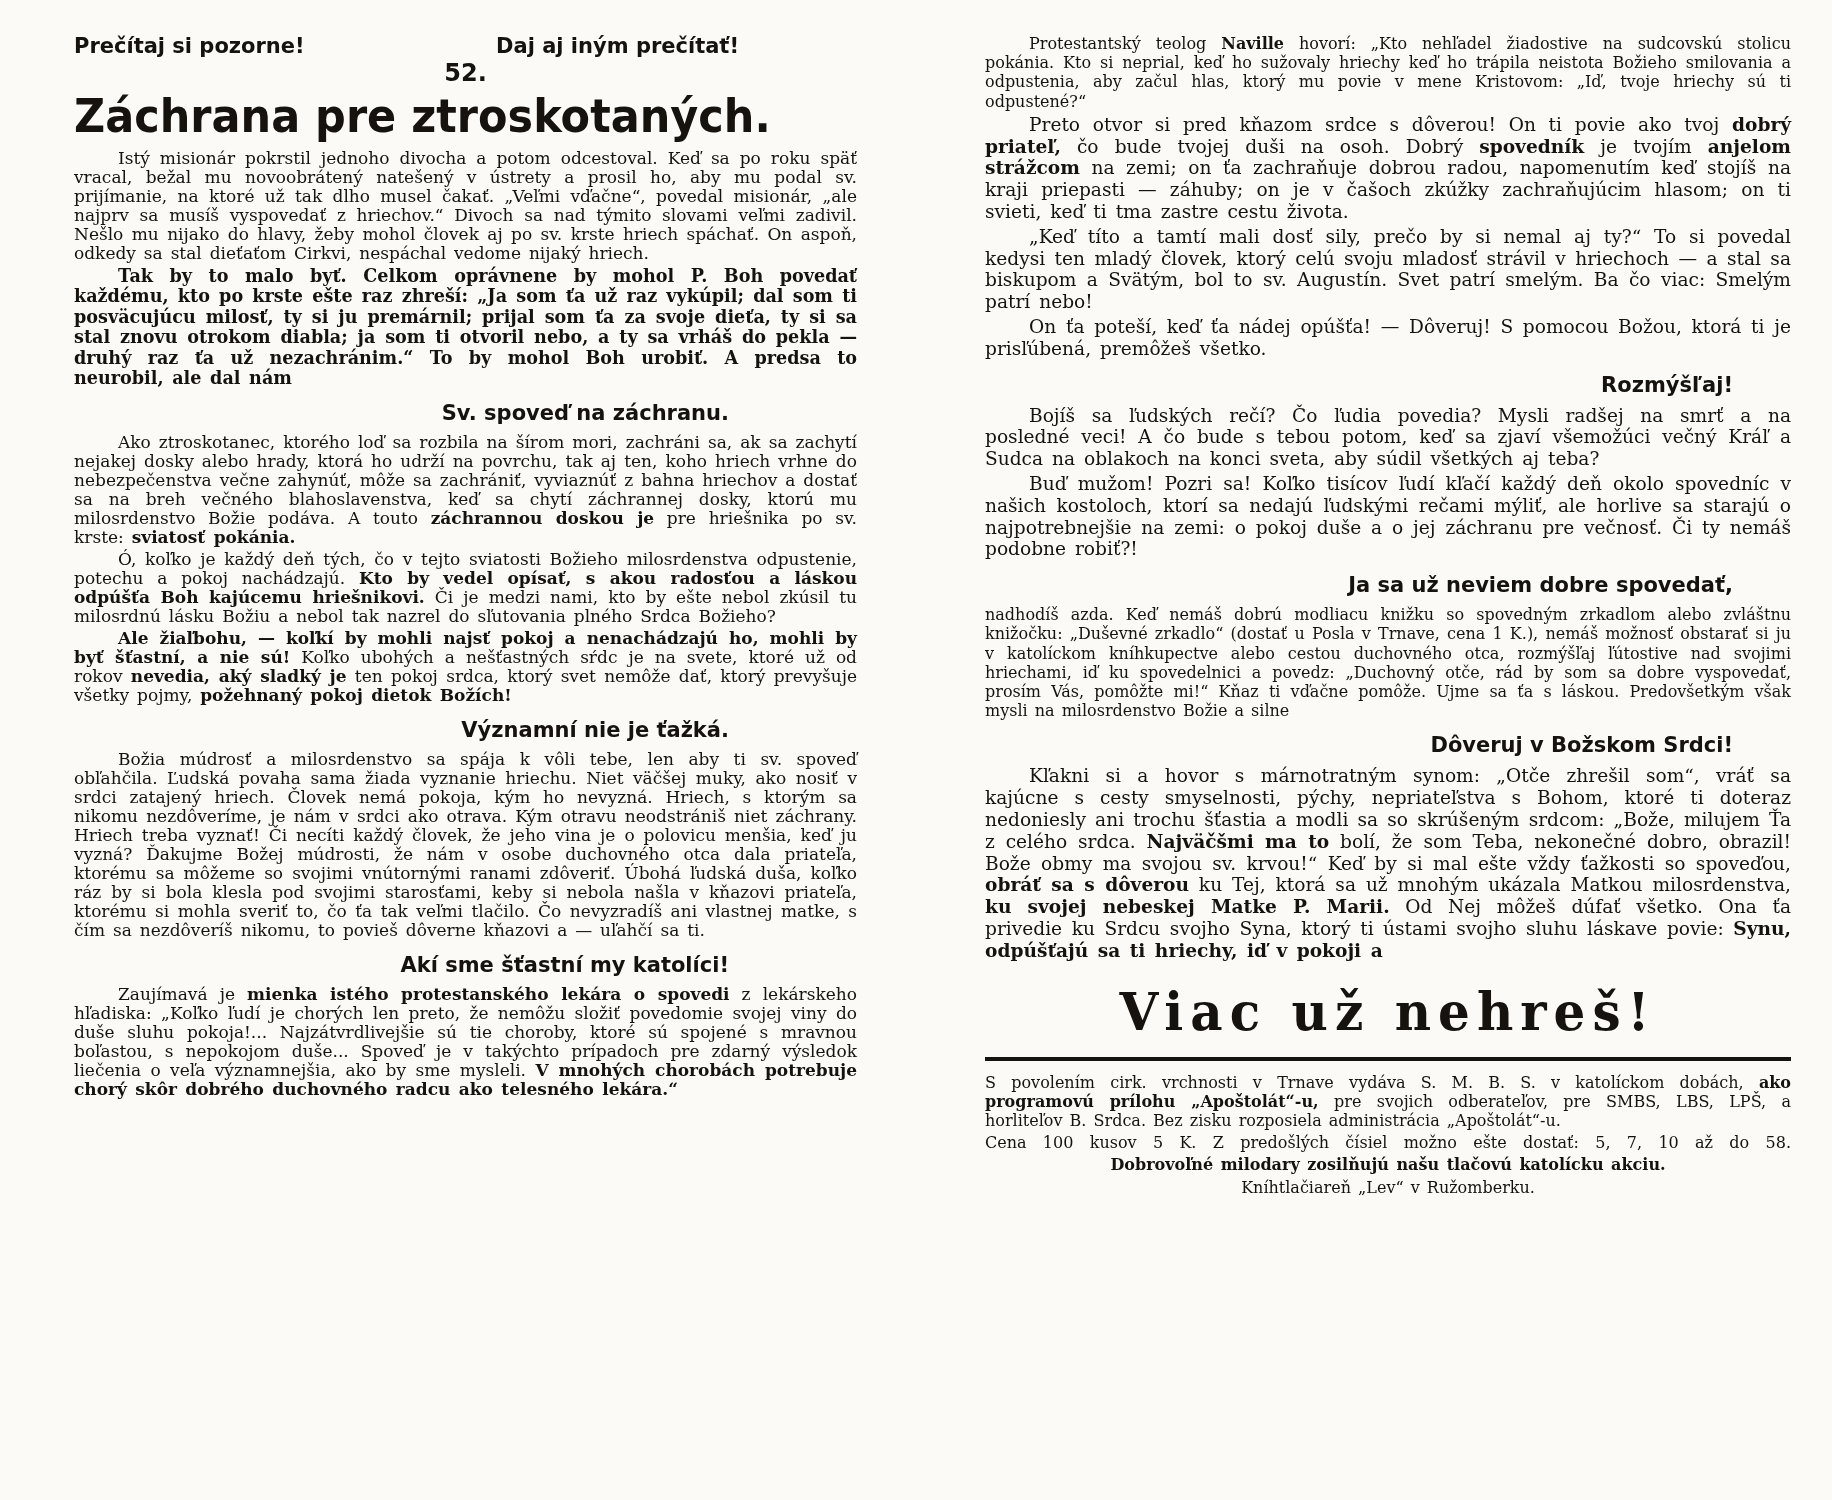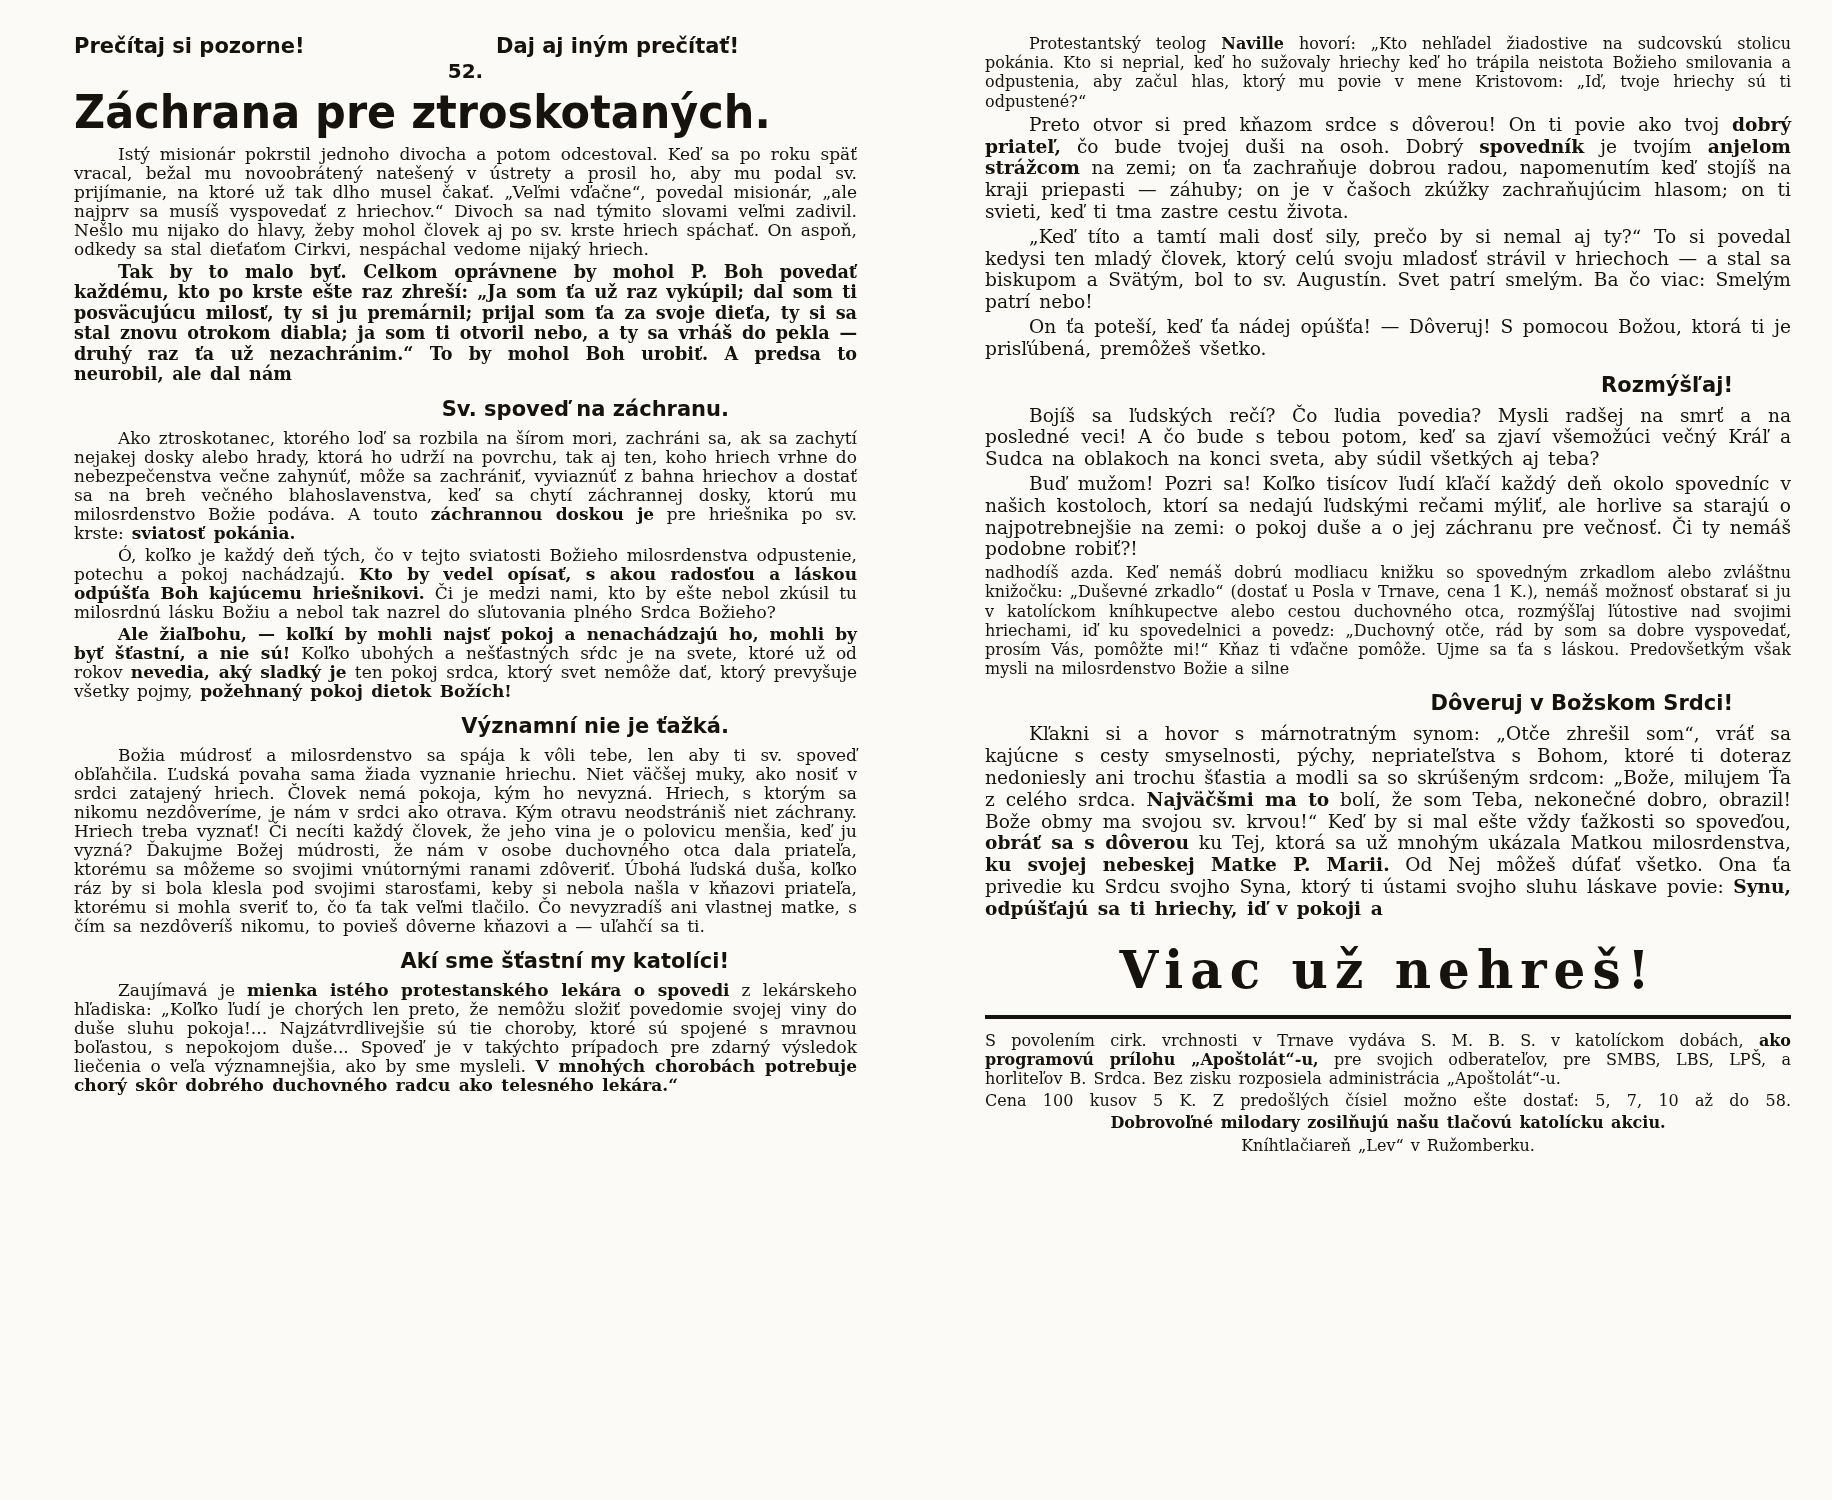--- a/index.html
+++ b/index.html
@@ -11,21 +11,21 @@
   }
   .page{position:absolute;inset:0;}
   .col{position:absolute;top:34px;}
   .col-left{left:74px;width:783px;}
   .col-right{left:985px;width:806px;}
 
   .masthead-row{display:flex;justify-content:space-between;align-items:baseline;
     font-family:"DejaVu Sans", sans-serif;font-weight:bold;font-size:21px;}
   .masthead-row .right{padding-right:118px;}
   .issue{ text-align:center;font-family:"DejaVu Sans", sans-serif;
-    font-weight:bold;font-size:20px;margin-top:1px;}
+    font-weight:bold;font-size:24px;margin-top:1px;}
   .main-title{
     font-family:"DejaVu Sans", sans-serif;font-weight:bold;
     font-size:43px;line-height:48px;letter-spacing:0px;
     margin:4px 0 10px 0;white-space:nowrap;transform:scaleY(1.06);transform-origin:left top;}
 
   p{margin:0 0 3px 0;text-align:justify;}
   .indent{text-indent:44px;}
   .col-left .body{font-size:17px;line-height:19px;word-spacing:2.5px;}
   .col-left .emph-para{font-size:17.6px;line-height:20.4px;font-weight:bold;}
   .col-right .body{font-size:18.6px;line-height:21.8px;word-spacing:3px;}
@@ -72,20 +72,21 @@
       </div>
   </div>
   <div class="col col-right" id="right-blocks">
       <p class="body indent small"><span>Protestantský teolog </span><span class="b">Naville</span><span> hovorí: „Kto nehľadel žiadostive na sudcovskú stolicu pokánia. Kto si neprial, keď ho sužovaly hriechy keď ho trápila neistota Božieho smilovania a odpustenia, aby začul hlas, ktorý mu povie v mene Kristovom: „Iď, tvoje hriechy sú ti odpustené?“</span></p>
       <p class="body indent"><span>Preto otvor si pred kňazom srdce s dôverou! On ti povie ako tvoj </span><span class="b">dobrý priateľ,</span><span> čo bude tvojej duši na osoh. Dobrý </span><span class="b">spovedník</span><span> je tvojím </span><span class="b">anjelom strážcom</span><span> na zemi; on ťa zachraňuje dobrou radou, napomenutím keď stojíš na kraji priepasti — záhuby; on je v čašoch zkúžky zachraňujúcim hlasom; on ti svieti, keď ti tma zastre cestu života.</span></p>
       <p class="body indent"><span>„Keď títo a tamtí mali dosť sily, prečo by si nemal aj ty?“ To si povedal kedysi ten mladý človek, ktorý celú svoju mladosť strávil v hriechoch — a stal sa biskupom a Svätým, bol to sv. Augustín. Svet patrí smelým. Ba čo viac: Smelým patrí nebo!</span></p>
       <p class="body indent"><span>On ťa poteší, keď ťa nádej opúšťa! — Dôveruj! S pomocou Božou, ktorá ti je prisľúbená, premôžeš všetko.</span></p>
       <h3 class="subheading">Rozmýšľaj!</h3>
       <p class="body indent"><span>Bojíš sa ľudských rečí? Čo ľudia povedia? Mysli radšej na smrť a na posledné veci! A čo bude s tebou potom, keď sa zjaví všemožúci večný Kráľ a Sudca na oblakoch na konci sveta, aby súdil všetkých aj teba?</span></p>
       <p class="body indent"><span>Buď mužom! Pozri sa! Koľko tisícov ľudí kľačí každý deň okolo spovedníc v našich kostoloch, ktorí sa nedajú ľudskými rečami mýliť, ale horlive sa starajú o najpotrebnejšie na zemi: o pokoj duše a o jej záchranu pre večnosť. Či ty nemáš podobne robiť?!</span></p>
+      <h3 class="subheading">Ja sa už neviem dobre spovedať,</h3>
       <p class="body small"><span>nadhodíš azda. Keď nemáš dobrú modliacu knižku so spovedným zrkadlom alebo zvláštnu knižočku: „Duševné zrkadlo“ (dostať u Posla v Trnave, cena 1 K.), nemáš možnosť obstarať si ju v katolíckom kníhkupectve alebo cestou duchovného otca, rozmýšľaj ľútostive nad svojimi hriechami, iď ku spovedelnici a povedz: „Duchovný otče, rád by som sa dobre vyspovedať, prosím Vás, pomôžte mi!“ Kňaz ti vďačne pomôže. Ujme sa ťa s láskou. Predovšetkým však mysli na milosrdenstvo Božie a silne</span></p>
       <h3 class="subheading">Dôveruj v Božskom Srdci!</h3>
       <p class="body indent"><span>Kľakni si a hovor s márnotratným synom: „Otče zhrešil som“, vráť sa kajúcne s cesty smyselnosti, pýchy, nepriateľstva s Bohom, ktoré ti doteraz nedoniesly ani trochu šťastia a modli sa so skrúšeným srdcom: „Bože, milujem Ťa z celého srdca. </span><span class="b">Najväčšmi ma to</span><span> bolí, že som Teba, nekonečné dobro, obrazil! Bože obmy ma svojou sv. krvou!“ Keď by si mal ešte vždy ťažkosti so spoveďou, </span><span class="b">obráť sa s dôverou</span><span> ku Tej, ktorá sa už mnohým ukázala Matkou milosrdenstva, </span><span class="b">ku svojej nebeskej Matke P. Marii.</span><span> Od Nej môžeš dúfať všetko. Ona ťa privedie ku Srdcu svojho Syna, ktorý ti ústami svojho sluhu láskave povie: </span><span class="b">Synu, odpúšťajú sa ti hriechy, iď v pokoji a</span></p>
       <h2 class="big-headline">Viac už nehreš!</h2>
       <div class="rule"></div>
       <p class="body small"><span>S povolením cirk. vrchnosti v Trnave vydáva S. M. B. S. v katolíckom dobách, </span><span class="b">ako programovú prílohu „Apoštolát“-u,</span><span> pre svojich odberateľov, pre SMBS, LBS, LPŠ, a horliteľov B. Srdca. Bez zisku rozposiela administrácia „Apoštolát“-u.</span></p>
       <p class="body small stretch"><span>Cena 100 kusov 5 K. Z predošlých čísiel možno ešte dostať: 5, 7, 10 až do 58.</span></p>
       <p class="body small center"><span class="b">Dobrovoľné milodary zosilňujú našu tlačovú katolícku akciu.</span></p>
       <p class="body small center"><span>Kníhtlačiareň „Lev“ v Ružomberku.</span></p>
     </div>

